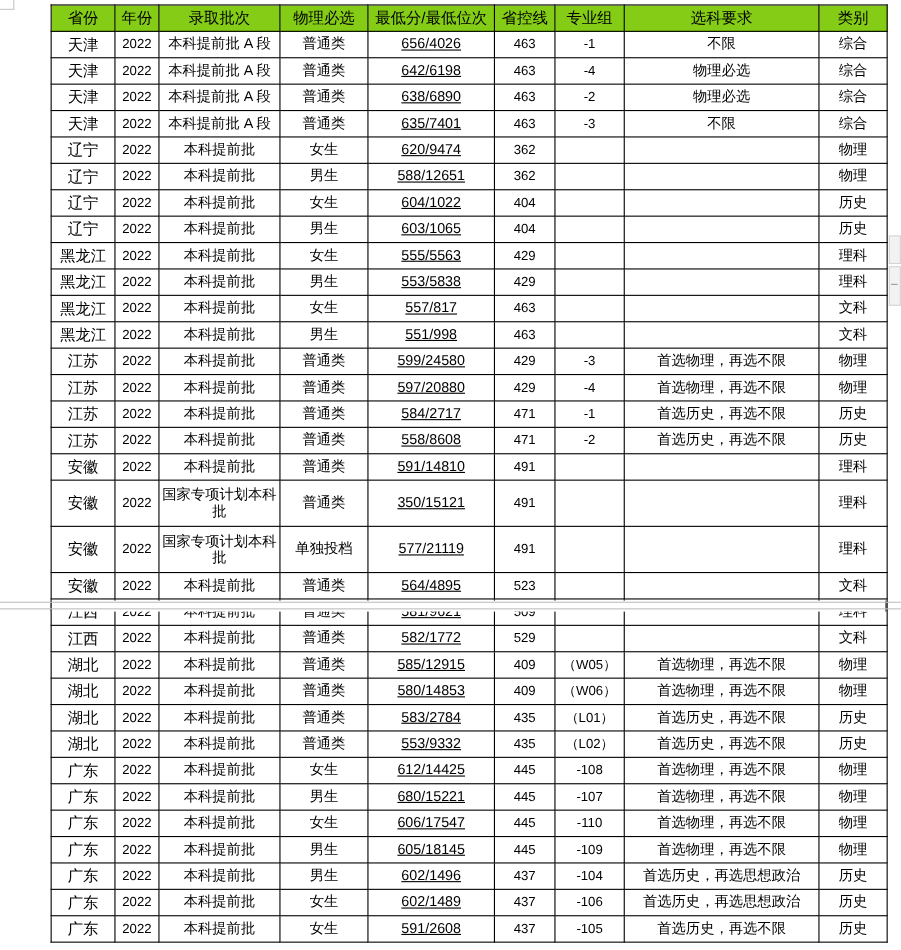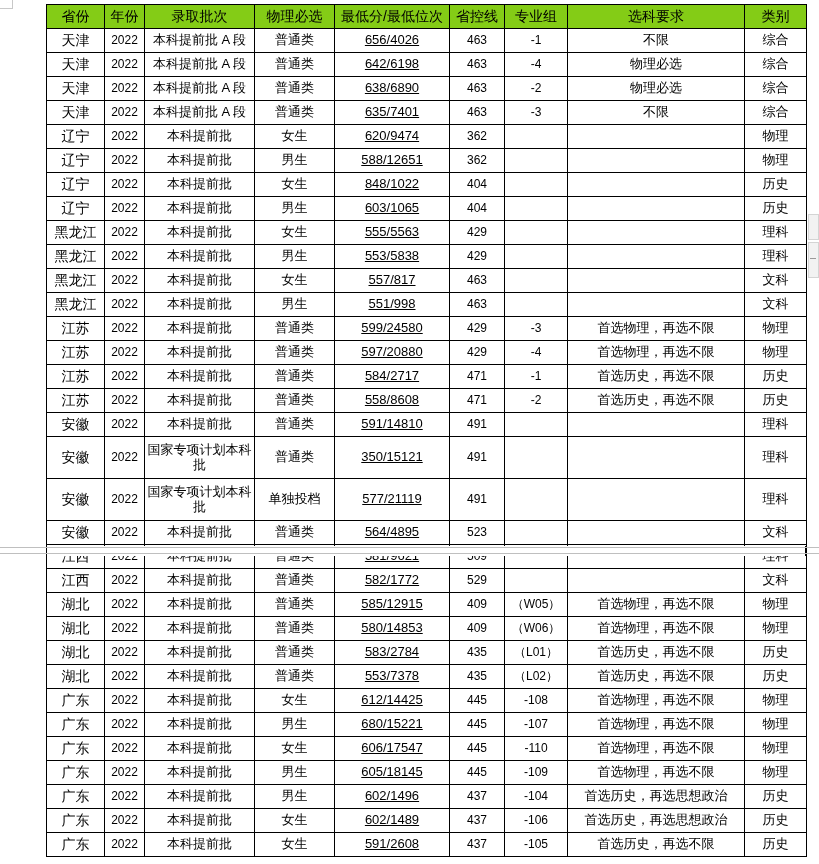--- a/index.html
+++ b/index.html
@@ -244,21 +244,21 @@
           <td class="cell-line">362</td>
           <td class="cell-group"></td>
           <td class="cell-req"></td>
           <td class="cell-cat">物理</td>
         </tr>
         <tr>
           <td class="cell-prov">辽宁</td>
           <td class="cell-year">2022</td>
           <td class="cell-batch">本科提前批</td>
           <td class="cell-type">女生</td>
-          <td class="cell-score">848/1022</td>
+          <td class="cell-score">604/1022</td>
           <td class="cell-line">404</td>
           <td class="cell-group"></td>
           <td class="cell-req"></td>
           <td class="cell-cat">历史</td>
         </tr>
         <tr>
           <td class="cell-prov">辽宁</td>
           <td class="cell-year">2022</td>
           <td class="cell-batch">本科提前批</td>
           <td class="cell-type">男生</td>
@@ -453,21 +453,21 @@
           <td class="cell-line">435</td>
           <td class="cell-group">（L01）</td>
           <td class="cell-req">首选历史，再选不限</td>
           <td class="cell-cat">历史</td>
         </tr>
         <tr>
           <td class="cell-prov">湖北</td>
           <td class="cell-year">2022</td>
           <td class="cell-batch">本科提前批</td>
           <td class="cell-type">普通类</td>
-          <td class="cell-score">553/7378</td>
+          <td class="cell-score">553/9332</td>
           <td class="cell-line">435</td>
           <td class="cell-group">（L02）</td>
           <td class="cell-req">首选历史，再选不限</td>
           <td class="cell-cat">历史</td>
         </tr>
         <tr>
           <td class="cell-prov">广东</td>
           <td class="cell-year">2022</td>
           <td class="cell-batch">本科提前批</td>
           <td class="cell-type">女生</td>

